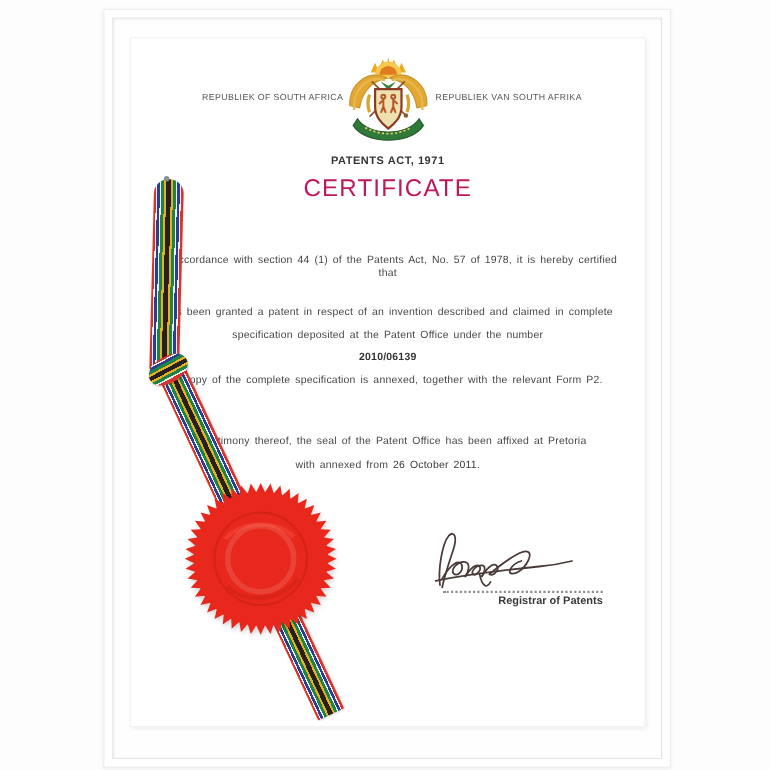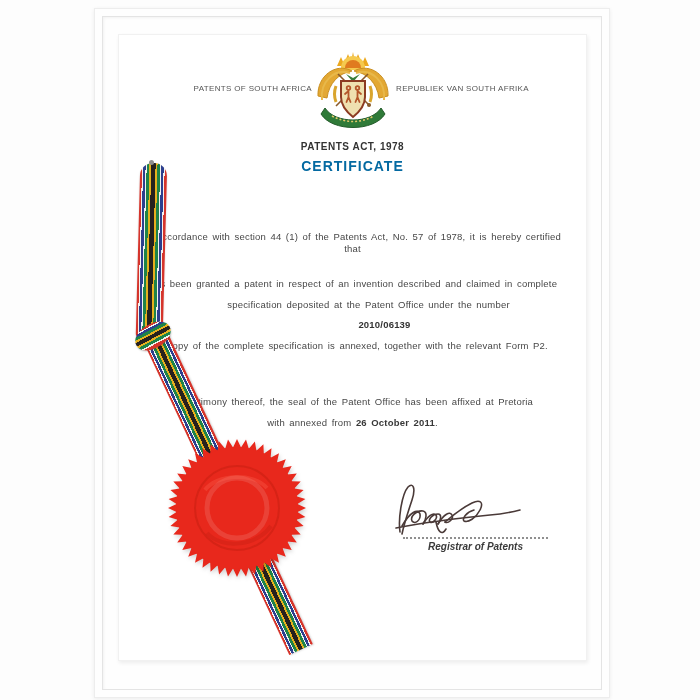--- a/index.html
+++ b/index.html
@@ -33,34 +33,34 @@
   .hdr-left{left:34px;width:160px;text-align:right;}
   .hdr-right{left:278px;width:170px;text-align:left;}
   .coa{position:absolute;left:190px;top:16px;width:90px;height:90px;}
   
   .act-line{
     position:absolute;top:107px;left:0;width:100%;text-align:center;
     font-size:10px;font-weight:bold;letter-spacing:.5px;color:#333;
   }
   .cert-title{
     position:absolute;top:124px;left:0;width:100%;text-align:center;
-    font-size:14px;font-weight:bold;letter-spacing:1px;color:#0369a1;
+    font-size:22px;font-weight:normal;letter-spacing:1px;color:#be185d;
   }
   
   .bline{
     position:absolute;left:20px;width:429px;text-align:center;
     font-size:9.5px;letter-spacing:.2px;word-spacing:1.6px;color:#474747;
     line-height:1.25;
   }
-  .bold{font-weight:bold;color:#383838;}
+  .bold{font-weight:normal;color:#383838;}
   .t-intro{top:197px;}
   .t-patentee{top:222px;font-weight:bold;color:#333;}
   .t-grant1{top:244px;}
-  .t-grant2{top:265px;margin-left:16px;}
-  .t-number{top:285px;font-weight:bold;color:#333;padding-left:32px;}
+  .t-grant2{top:265px;}
+  .t-number{top:285px;font-weight:bold;color:#333;}
   .t-annex{top:306px;}
   .t-testimony{top:362px;}
   .t-effect{top:383px;}
   
   .rib{
     background:linear-gradient(to right,
       var(--rib-red) 0 7%, var(--rib-white) 7% 11%, var(--rib-blue) 11% 20%,
       var(--rib-white) 20% 24%, var(--rib-green) 24% 34%, var(--rib-gold) 34% 41%,
       var(--rib-black) 41% 57%, var(--rib-gold) 57% 64%, var(--rib-green) 64% 74%,
       var(--rib-white) 74% 78%, var(--rib-blue) 78% 87%, var(--rib-white) 87% 91%,
@@ -99,32 +99,32 @@
   
   .seal{position:absolute;left:49px;top:404px;width:140px;height:140px;z-index:4;
         filter:drop-shadow(1px 2px 2px rgba(0,0,0,.2));}
   
   .sig{position:absolute;left:272px;top:444px;width:140px;height:62px;z-index:1;}
   .sig-line{
     position:absolute;left:285px;top:503px;width:145px;height:0;
     border-top:2px dotted #8f8f8f;
   }
   .sig-label{
-    position:absolute;left:285px;top:507px;width:145px;text-align:center;
-    font-size:10px;font-weight:bold;font-style:italic;color:#3a3a3a;
+    position:absolute;left:285px;top:507px;width:145px;text-align:right;
+    font-size:10px;font-weight:bold;color:#3a3a3a;
   }
 </style>
 </head>
 <body>
 
 <div class="frame">
   <div class="frame-lip"></div>
   <div class="paper">
 
-    <div class="hdr-left">PATENTS OF SOUTH AFRICA</div>
+    <div class="hdr-left">REPUBLIEK OF SOUTH AFRICA</div>
     <div class="hdr-right">REPUBLIEK VAN SOUTH AFRIKA</div>
 
     <div class="coa">
       <svg viewBox="0 0 90 90" width="90" height="90">
 
         <path d="M29 16 L33 7 L36 14 L40 4 L43 12 L45 2 L47 12 L50 4 L54 14 L57 7 L61 16 Z" fill="#ECA81F"></path>
         <path d="M33 18 a12 12 0 0 1 24 0 l-2 2 h-20 z" fill="#F5C94E"></path>
         <path d="M37 18 a8 8 0 0 1 16 0 z" fill="#E07B1F"></path>
 
         <path d="M10 46 C9 26 28 12 44 21 C31 23 21 33 19 48 Z" fill="#E3A833" stroke="#C98F22" stroke-width="1"></path>
@@ -144,21 +144,21 @@
           <circle cx="40.5" cy="38" r="1.8"></circle>
           <circle cx="49.5" cy="38" r="1.8"></circle>
           <path d="M40.5 40 v7 M49.5 40 v7 M37 44 l3.5 -3 M53 44 l-3.5 -3 M40.5 47 l-2 5 M40.5 47 l2 5 M49.5 47 l-2 5 M49.5 47 l2 5"></path>
         </g>
 
         <path d="M17 58 C27 74 63 74 73 58 L77 64 C66 82 24 82 13 64 Z" fill="#2F7A38" stroke="#245C2B" stroke-width="1"></path>
         <path d="M24 66 q21 11 42 0" stroke="#E3C96A" stroke-width="1.6" stroke-dasharray="2 2" fill="none"></path>
       </svg>
     </div>
 
-    <div class="act-line">PATENTS ACT, 1978</div>
+    <div class="act-line">PATENTS ACT, 1971</div>
     <div class="cert-title">CERTIFICATE</div>
 
     <div class="bline t-intro">In accordance with section 44 (1) of the Patents Act, No. 57 of 1978, it is hereby certified that</div>
     <div class="bline t-grant1">Has been granted a patent in respect of an invention described and claimed in complete</div>
     <div class="bline t-grant2">specification deposited at the Patent Office under the number</div>
     <div class="bline t-number">2010/06139</div>
     <div class="bline t-annex">A copy of the complete specification is annexed, together with the relevant Form P2.</div>
     <div class="bline t-testimony">In testimony thereof, the seal of the Patent Office has been affixed at Pretoria</div>
     <div class="bline t-effect"><span>with annexed from </span><span class="bold">26 October 2011</span><span>.</span></div>
 

